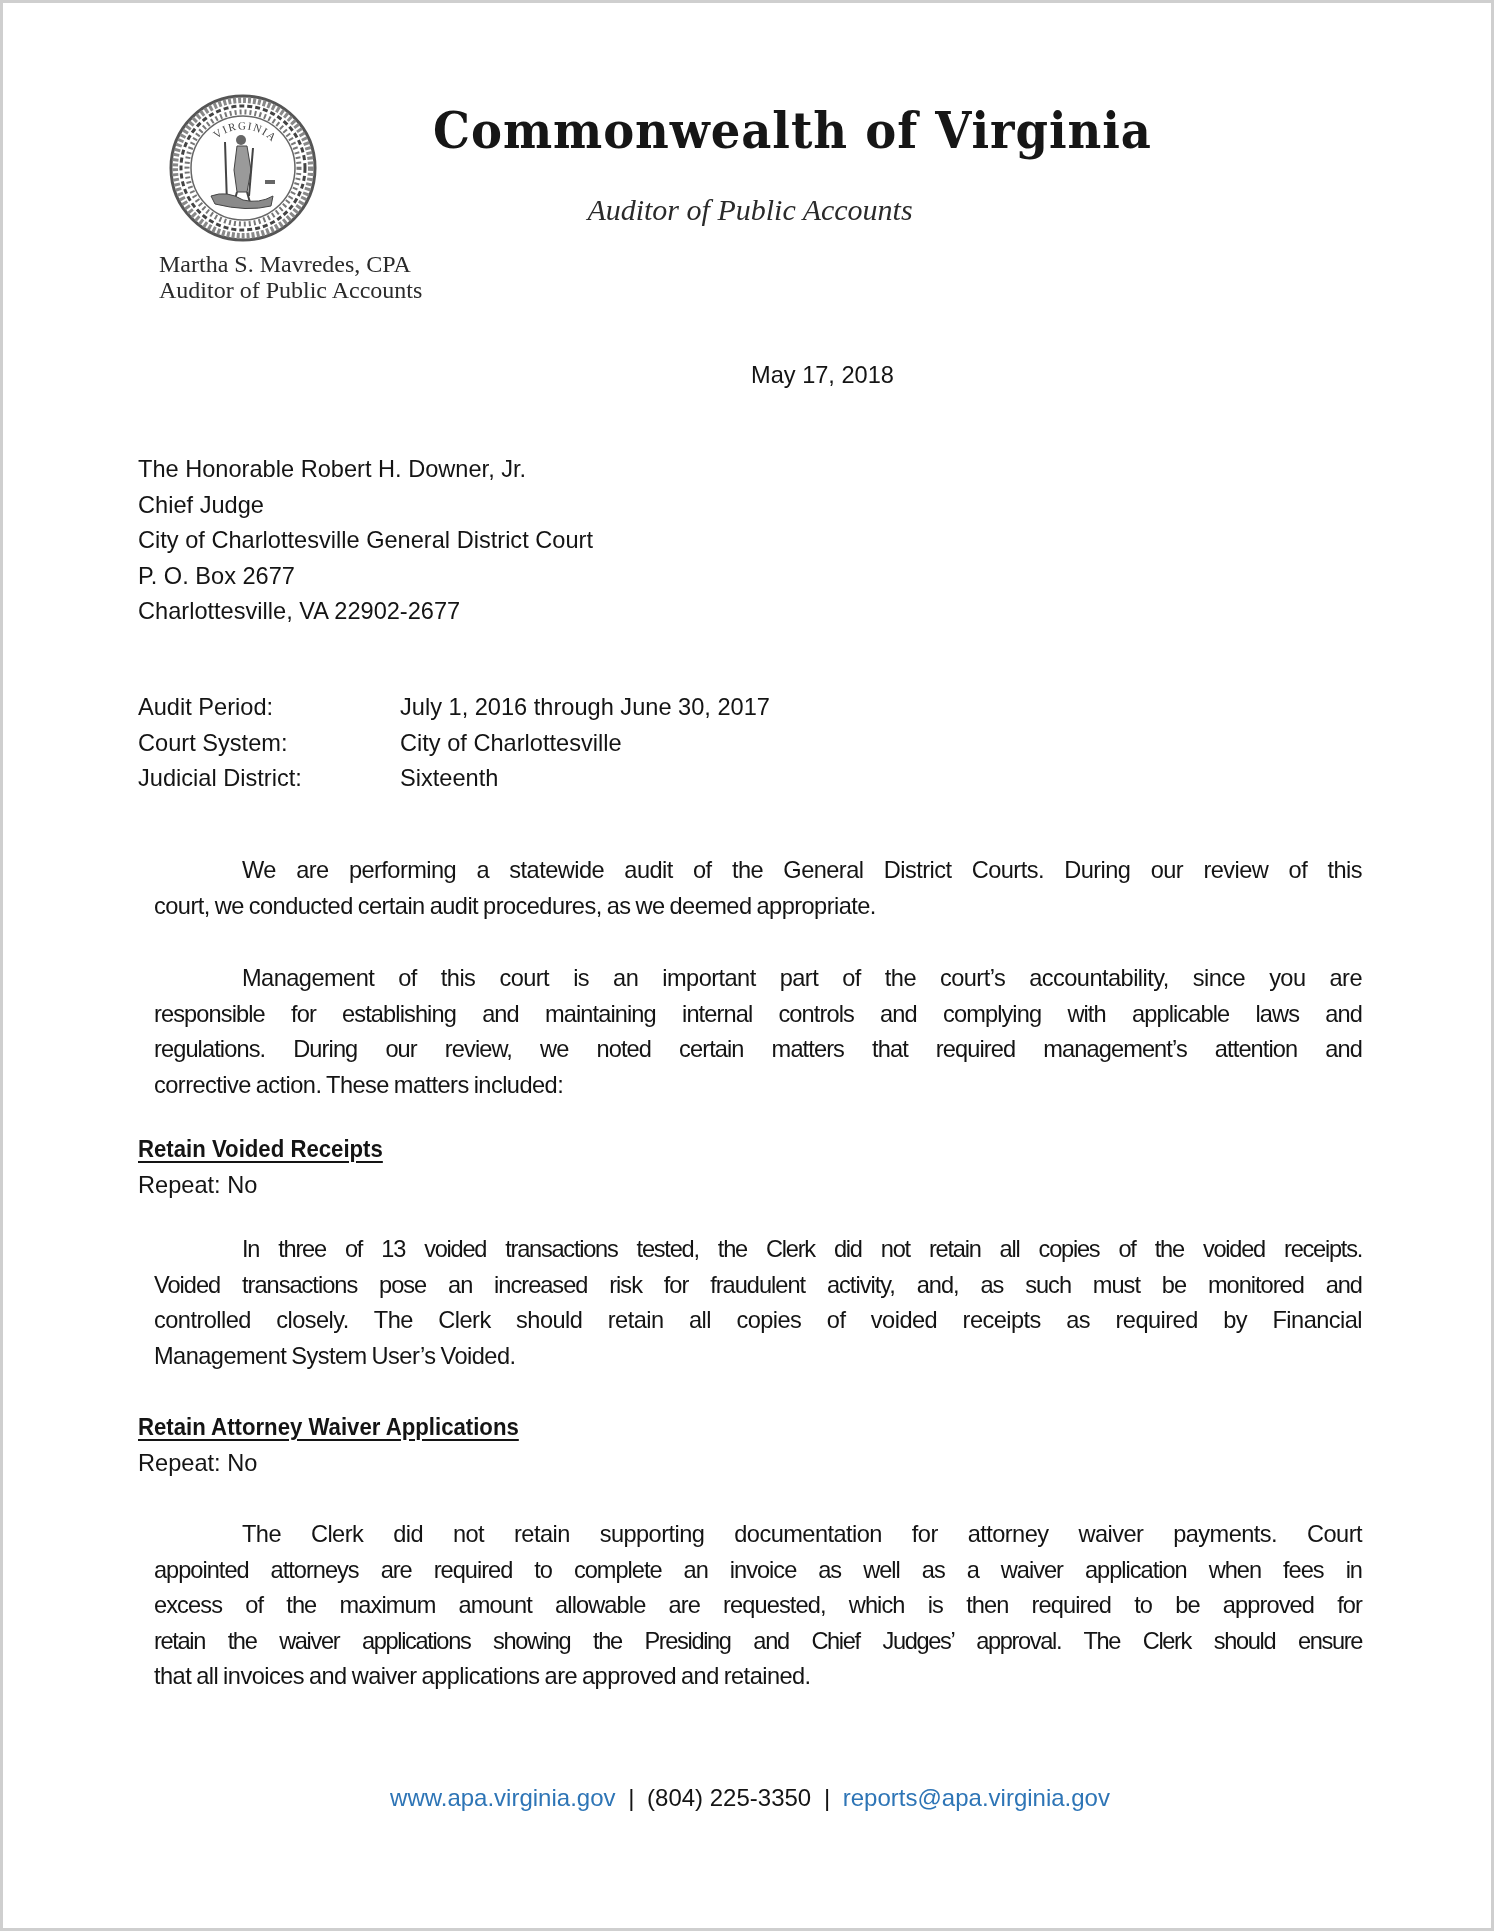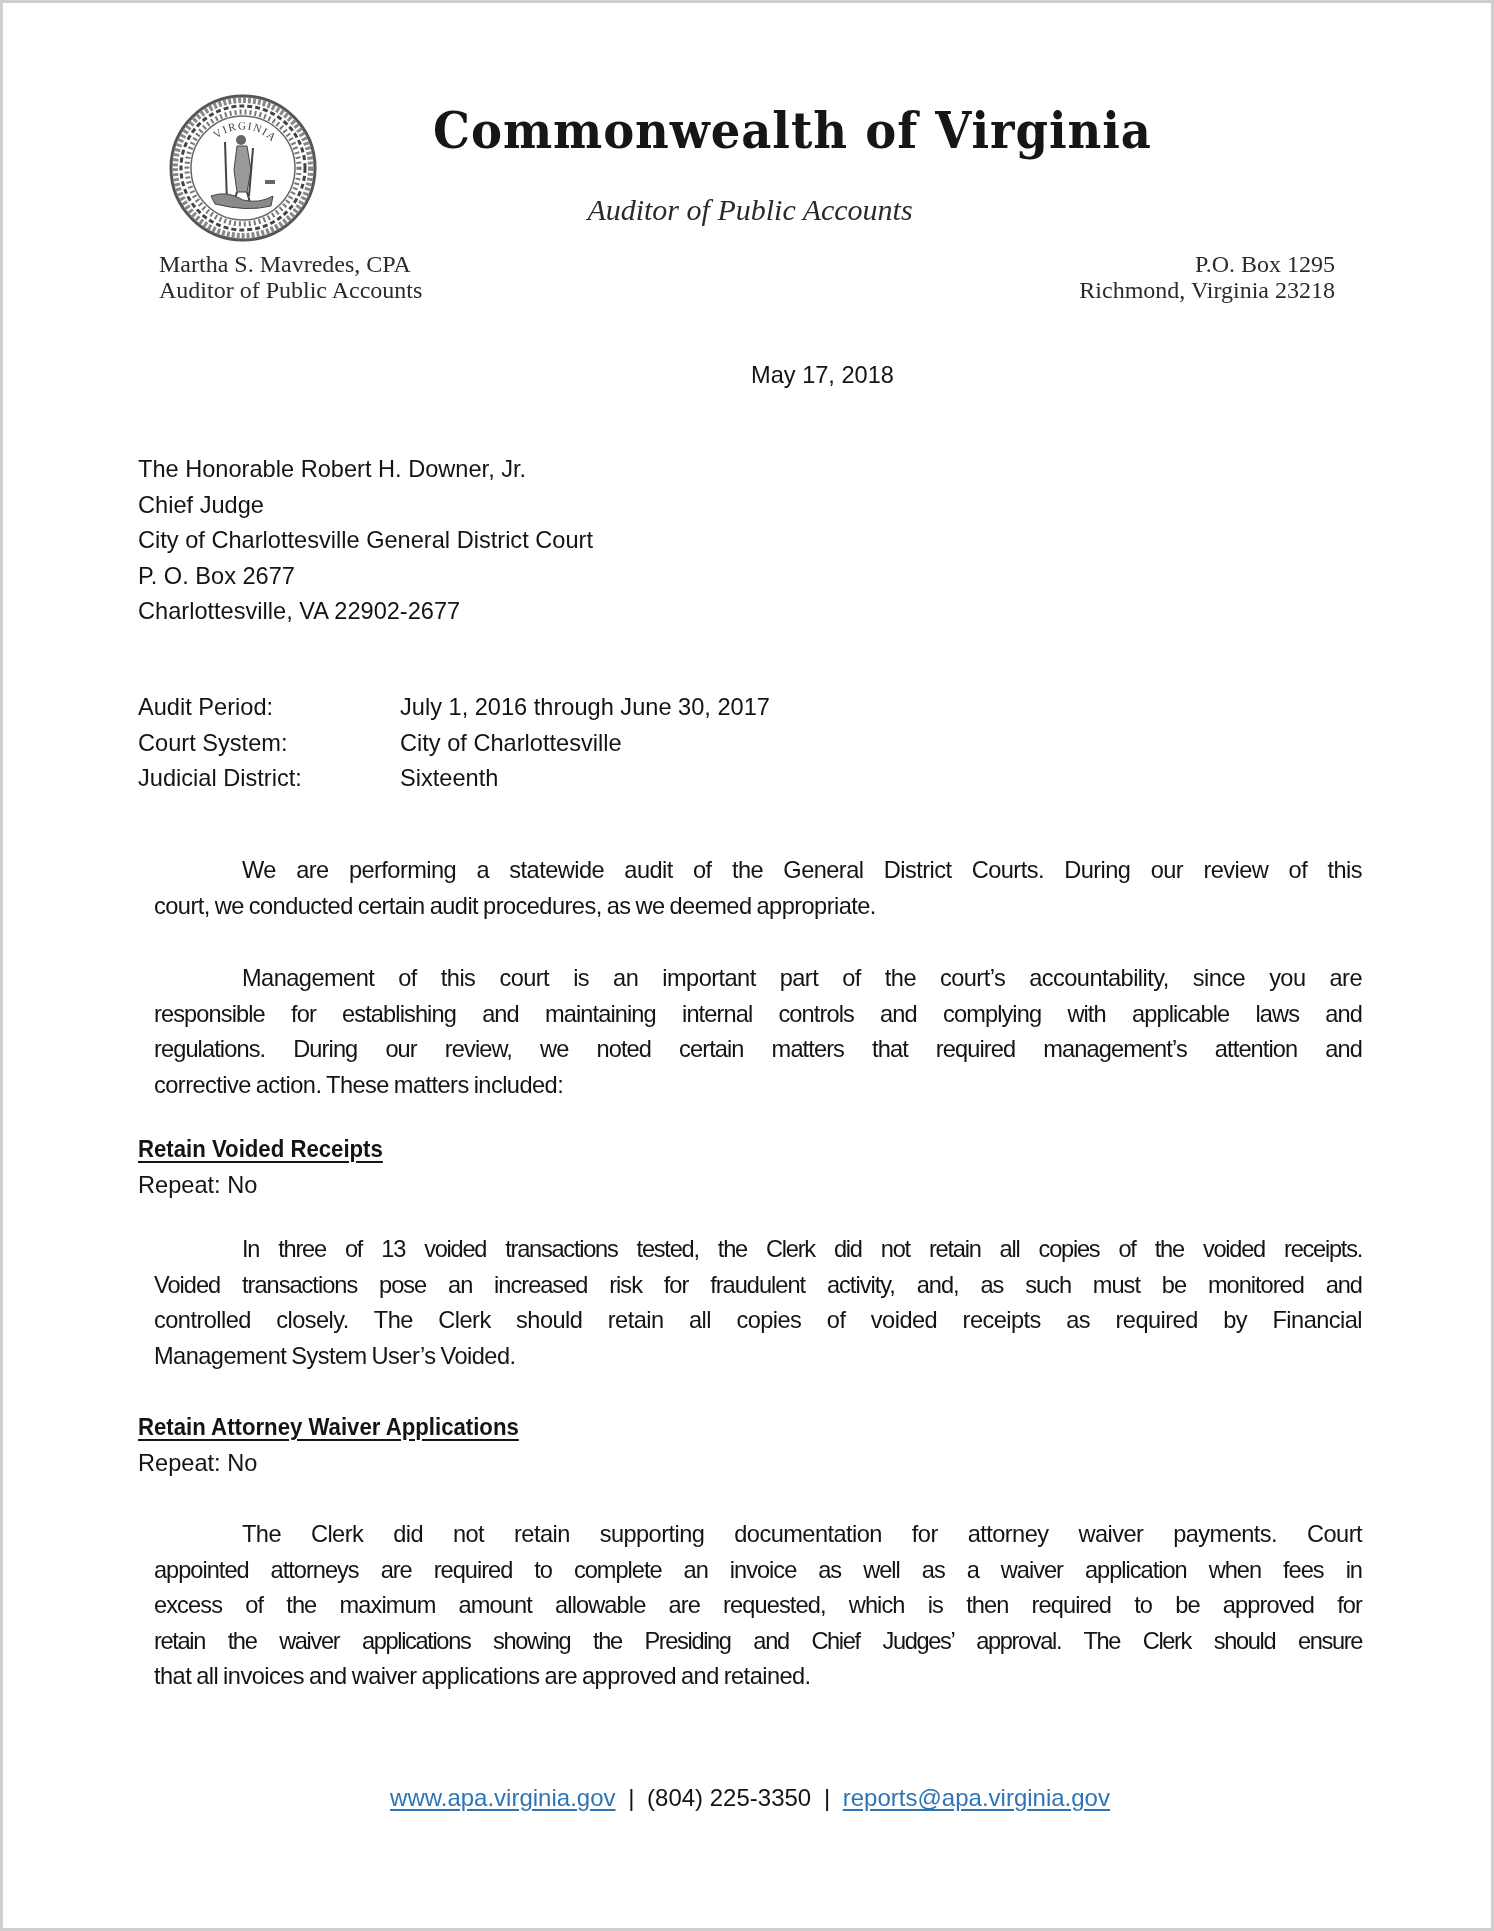--- a/index.html
+++ b/index.html
@@ -45,21 +45,21 @@
   .para .pline.first { padding-left: 88px; }
   .heading { display: block; font-weight: bold; text-decoration: underline; text-underline-offset: 4px; font-size: 23.6px; transform: scaleX(0.94); transform-origin: left; }
   .plain { display: block; }
   .ul { text-underline-offset: 4px; }
   
   .cond { letter-spacing: -0.55px; word-spacing: -1px; margin-left: 16px; }
   .footer {
     position: absolute; top: 1781px; left: 0; width: 1494px; text-align: center;
     font-size: 24px; color: #141414; white-space: nowrap;
   }
-  .footer .link { color: #2e75b6; text-decoration: underline; text-underline-offset: 3px; }
+  .footer .link { color: #2e75b6; text-underline-offset: 3px; }
   .footer .sep { padding: 0 6px; }
 </style>
 </head>
 <body>
 
 <div class="page-frame">
 
   <svg class="seal" viewBox="0 0 152 152">
     <circle cx="76" cy="76" r="72" fill="none" stroke="#555" stroke-width="3"></circle>
     <circle cx="76" cy="76" r="68" fill="none" stroke="#888" stroke-width="6" stroke-dasharray="3 2"></circle>
@@ -79,24 +79,20 @@
     <path d="M44 104 Q60 98 76 108 Q92 112 106 104 L104 114 Q80 120 48 112 Z" fill="#8a8a8a" stroke="#444" stroke-width="1"></path>
     <rect x="98" y="88" width="10" height="4" fill="#666"></rect>
   </svg>
 
   <div class="lh-title">Commonwealth of Virginia</div>
   <div class="lh-subtitle">Auditor of Public Accounts</div>
 
   <div class="lh-left">
     <div>Martha S. Mavredes, CPA</div>
     <div>Auditor of Public Accounts</div>
-  </div>
-  <div class="lh-right">
-    <div>P.O. Box 1295</div>
-    <div>Richmond, Virginia 23218</div>
   </div>
 
   <div class="txt date">May 17, 2018</div>
 
   <div class="txt address">
     <span class="line">The Honorable Robert H. Downer, Jr.</span>
     <span class="line">Chief Judge</span>
     <span class="line">City of Charlottesville General District Court</span>
     <span class="line">P. O. Box 2677</span>
     <span class="line">Charlottesville, VA  22902-2677</span>

